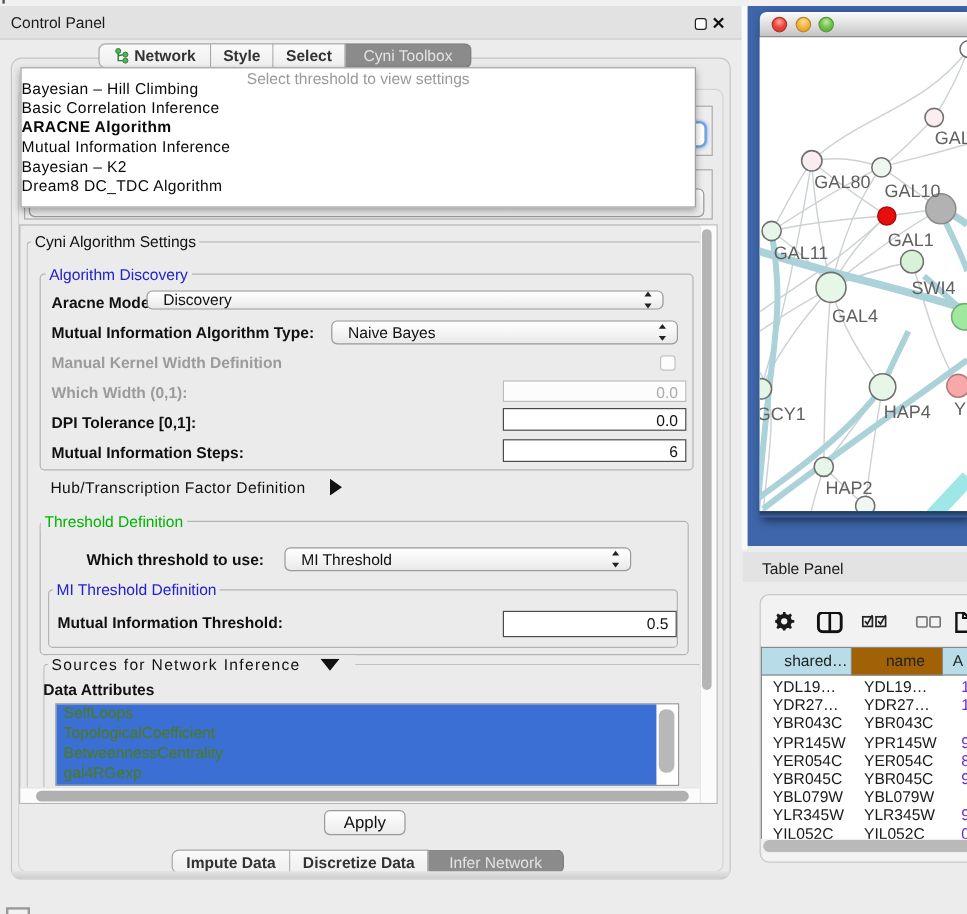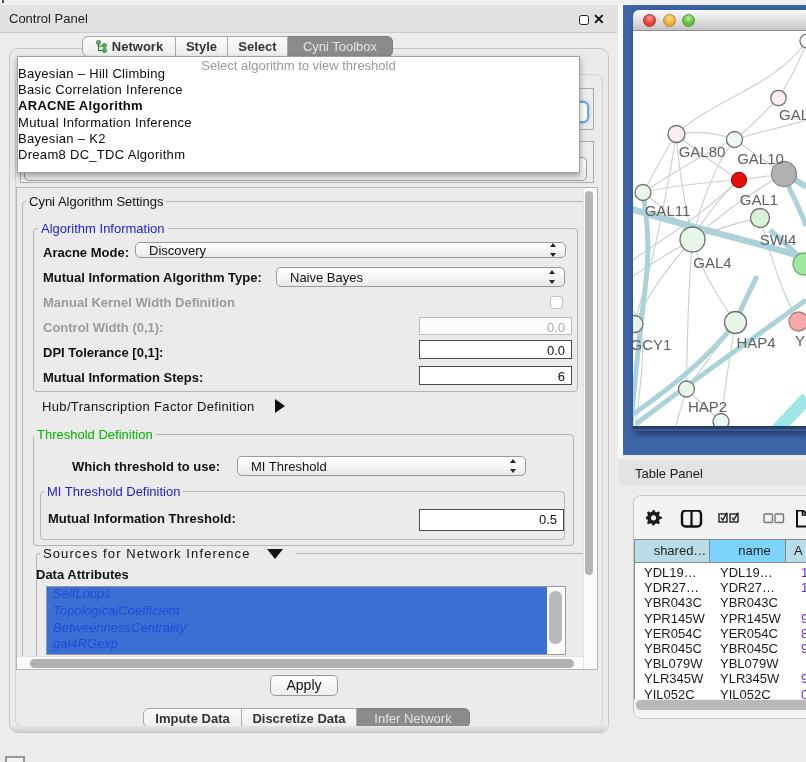--- a/index.html
+++ b/index.html
@@ -64,38 +64,38 @@
   <div class="dark" style="width:105px;font-weight:normal;">Cyni Toolbox</div>
 </div>
 
 <div class="abs" style="left:16px;top:187px;width:582px;height:483px;background:#ebebeb;border:1px solid #b5b5b5;box-sizing:border-box;overflow:hidden;">
 </div>
 
 <div class="gbox" style="left:22px;top:201px;width:563px;height:469px;border-bottom:none;border-radius:4px 4px 0 0;"></div>
 <div class="glab" style="left:26px;top:194px;color:#111;">Cyni Algorithm Settings</div>
 
 <div class="gbox" style="left:33px;top:228px;width:545px;height:164px;"></div>
-<div class="glab" style="left:38px;top:221px;color:#2222cc;">Algorithm Information</div>
+<div class="glab" style="left:38px;top:221px;color:#2222cc;">Algorithm Discovery</div>
 
 <div class="abs lbl bold" style="left:43px;top:245px;">Aracne Mode:</div>
-<div class="combo" style="left:135px;top:242px;width:431px;height:16px;">
+<div class="combo" style="left:122px;top:242px;width:431px;height:16px;">
     <span class="ct">Discovery</span>
     <span class="stepper"></span>
   </div>
 
 <div class="abs lbl bold" style="left:43px;top:270px;">Mutual Information Algorithm Type:</div>
 <div class="combo" style="left:276px;top:267px;width:289px;height:20px;">
     <span class="ct">Naive Bayes</span>
     <span class="stepper"></span>
   </div>
 
 <div class="abs lbl bold gray" style="left:43px;top:295px;">Manual Kernel Width Definition</div>
 <div class="abs" style="left:550px;top:296px;width:13px;height:13px;border:1px solid #c2c2c2;border-radius:3px;background:#fdfdfd;box-sizing:border-box;"></div>
 
-<div class="abs lbl bold gray" style="left:43px;top:320px;">Control Width (0,1):</div>
+<div class="abs lbl bold gray" style="left:43px;top:320px;">Which Width (0,1):</div>
 <div class="field" style="left:419px;top:317px;width:153px;height:18px;border:1px solid #bcbcbc;color:#a9a9a9;background:#fcfcfc;">0.0</div>
 
 <div class="abs lbl bold" style="left:43px;top:345px;">DPI Tolerance [0,1]:</div>
 <div class="field" style="left:419px;top:340px;width:153px;height:19px;border:1.5px solid #4a4a4a;color:#111;">0.0</div>
 
 <div class="abs lbl bold" style="left:43px;top:370px;">Mutual Information Steps:</div>
 <div class="field" style="left:419px;top:366px;width:153px;height:19px;border:1.5px solid #4a4a4a;color:#111;">6</div>
 
 <div class="abs lbl" style="left:42px;top:399px;letter-spacing:0.35px;">Hub/Transcription Factor Definition</div>
 <svg class="abs" style="left:274px;top:399px;" width="12" height="14">
@@ -118,42 +118,42 @@
 <div class="field" style="left:419px;top:509px;width:145px;height:22px;border:1.5px solid #4a4a4a;color:#111;">0.5</div>
 
 <div class="gbox" style="left:36px;top:553px;width:549px;height:117px;border-bottom:none;border-radius:4px 4px 0 0;"></div>
 <div class="glab" style="left:40px;top:546px;color:#111;width:250px;letter-spacing:1.1px;">Sources for Network Inference<svg style="position:absolute;right:12px;top:3px;" width="17" height="11">
       <polygon points="0,0 16,0 8,10" fill="#111"></polygon>
     </svg></div>
 <div class="abs lbl bold" style="left:36px;top:567px;">Data Attributes</div>
 
 <div class="abs" style="left:46px;top:586px;width:520px;height:69px;background:#fff;border:1px solid #999;box-sizing:border-box;"></div>
 <div class="abs" style="left:47px;top:587px;width:500px;height:67px;background:#3b6fd4;"></div>
-<div class="abs" style="left:53px;top:586px;font-size:13px;color:#1d4ed8;line-height:16.75px;font-style:italic;">SelfLoops<br>TopologicalCoefficient<br>BetweennessCentrality<br>gal4RGexp</div>
+<div class="abs" style="left:53px;top:586px;font-size:13px;color:#4d7c0f;line-height:16.75px;">SelfLoops<br>TopologicalCoefficient<br>BetweennessCentrality<br>gal4RGexp</div>
 <div class="abs" style="left:549px;top:591px;width:13px;height:53px;background:#b8b8b8;border-radius:6px;"></div>
 
 <div class="abs" style="left:583px;top:188px;width:14px;height:481px;background:#fbfbfb;border-left:1px solid #e2e2e2;box-sizing:border-box;"></div>
 <div class="abs" style="left:585px;top:191px;width:8px;height:384px;background:#b5b5b5;border-radius:4px;"></div>
 <div class="abs" style="left:17px;top:656px;width:566px;height:13px;background:#fbfbfb;border-top:1px solid #e2e2e2;box-sizing:border-box;"></div>
 <div class="abs" style="left:30px;top:659px;width:544px;height:9px;background:#b0b0b0;border-radius:4.5px;"></div>
 
 <div class="abs" style="left:270px;top:675px;width:68px;height:21px;background:linear-gradient(#ffffff,#ececec);border:1px solid #9a9a9a;border-radius:5px;box-sizing:border-box;text-align:center;font-size:14px;color:#111;line-height:19px;">Apply</div>
 
 <div class="seg" style="left:143px;top:708px;height:20px;justify-content:space-between;">
   <div style="width:99px;">Impute Data</div>
   <div style="width:115px;">Discretize Data</div>
   <div class="dark" style="width:113px;font-weight:normal;">Infer Network</div>
 </div>
 
 <div class="abs" style="left:10px;top:726px;width:598px;height:6px;background:linear-gradient(#e4e4e4,#cfcfcf);border-radius:0 0 9px 9px;"></div>
 
 <div class="abs" style="left:5px;top:756px;width:20px;height:16px;background:#f2f2f2;border:2px solid #999;box-sizing:border-box;"></div>
 
 <div class="abs" style="left:17px;top:56px;width:563px;height:117px;background:#fff;border:1px solid #a0a0a0;box-shadow:0 3px 6px rgba(0,0,0,0.35);box-sizing:border-box;"></div>
-<div class="abs" style="left:17px;top:58px;width:563px;text-align:center;font-size:13px;color:#9a9a9a;">Select algorithm to view threshold</div>
+<div class="abs" style="left:17px;top:58px;width:563px;text-align:center;font-size:13px;color:#9a9a9a;">Select threshold to view settings</div>
 <div class="abs" style="left:18px;top:66px;font-size:13px;color:#0a0a0a;line-height:16.2px;letter-spacing:0.3px;">Bayesian – Hill Climbing<br>Basic Correlation Inference<br><b>ARACNE Algorithm</b><br>Mutual Information Inference<br>Bayesian – K2<br>Dream8 DC_TDC Algorithm</div>
 
 <div class="abs" style="left:618px;top:5px;width:5px;height:453px;background:#fafafa;"></div>
 <div class="abs" style="left:623px;top:5px;width:183px;height:450px;background:#3e66a9;"></div>
 <div class="abs" style="left:633px;top:10px;width:173px;height:421px;box-shadow:2px 3px 7px rgba(0,0,20,0.5);border-radius:6px 0 0 0;"></div>
 <div class="abs" style="left:633px;top:10px;width:173px;height:21px;background:linear-gradient(#fbfbfb,#d6d6d6 70%,#c3c3c3);border-bottom:1px solid #8e8e8e;border-radius:6px 0 0 0;box-sizing:border-box;"></div>
 <div class="abs" style="left:643px;top:14px;width:13px;height:13px;border-radius:50%;background:radial-gradient(circle at 50% 30%, #fba9a0 0%, #ee453a 50%, #cf3328 100%);border:1px solid #a8352c;box-sizing:border-box;"></div>
 <div class="abs" style="left:663px;top:14px;width:13px;height:13px;border-radius:50%;background:radial-gradient(circle at 50% 30%, #ffe093 0%, #f7b33c 50%, #db9422 100%);border:1px solid #b8862a;box-sizing:border-box;"></div>
 <div class="abs" style="left:682px;top:14px;width:13px;height:13px;border-radius:50%;background:radial-gradient(circle at 50% 30%, #c0ec9f 0%, #70c24e 50%, #55a637 100%);border:1px solid #549b3b;box-sizing:border-box;"></div>
 <div class="abs" style="left:633px;top:31px;width:173px;height:395px;background:#fff;overflow:hidden;" id="netcv">
@@ -255,20 +255,20 @@
   <g stroke="#777" stroke-width="1.4" fill="none">
     <rect x="118" y="4" width="8.5" height="8.5" rx="1"></rect>
     <rect x="129" y="4" width="8.5" height="8.5" rx="1"></rect>
   </g>
   <path d="M151 0.5 h6 l4 4 v12 h-10 z" fill="none" stroke="#111" stroke-width="2"></path>
   <path d="M156.5 0.5 v4.5 h4.5" fill="none" stroke="#111" stroke-width="1.6"></path>
 </svg>
 
 <div class="abs" style="left:634px;top:539px;width:172px;height:173px;background:#fff;border-top:1px solid #888;border-left:1px solid #888;box-sizing:border-box;overflow:hidden;">
   <div style="position:absolute;left:0;top:0;width:75px;height:23px;background:#b8dde8;border-right:1px solid #888;border-bottom:1px solid #888;box-sizing:border-box;text-align:center;font-size:13px;color:#222;line-height:22px;padding-left:16px;">shared…</div>
-  <div style="position:absolute;left:75px;top:0;width:76px;height:23px;background:#7dd3fc;border-right:1px solid #888;border-bottom:1px solid #888;box-sizing:border-box;text-align:center;font-size:13px;color:#222;line-height:22px;padding-left:14px;">name</div>
+  <div style="position:absolute;left:75px;top:0;width:76px;height:23px;background:#a16207;border-right:1px solid #888;border-bottom:1px solid #888;box-sizing:border-box;text-align:center;font-size:13px;color:#222;line-height:22px;padding-left:14px;">name</div>
   <div style="position:absolute;left:151px;top:0;width:21px;height:23px;background:#b8dde8;border-bottom:1px solid #888;box-sizing:border-box;font-size:13px;color:#222;line-height:22px;padding-left:8px;">A</div>
   <div style="position:absolute;left:9px;top:25px;font-size:13px;color:#1a1a1a;line-height:15.2px;">YDL19…<br>YDR27…<br>YBR043C<br>YPR145W<br>YER054C<br>YBR045C<br>YBL079W<br>YLR345W<br>YIL052C</div>
   <div style="position:absolute;left:85px;top:25px;font-size:13px;color:#1a1a1a;line-height:15.2px;">YDL19…<br>YDR27…<br>YBR043C<br>YPR145W<br>YER054C<br>YBR045C<br>YBL079W<br>YLR345W<br>YIL052C</div>
   <div style="position:absolute;left:166px;top:25px;font-size:13px;color:#6d28d9;line-height:15.2px;">13<br>12<br><br>9.<br>8.<br>9.<br><br>9.<br>0.</div>
 </div>
 <div class="abs" style="left:634px;top:699px;width:172px;height:13px;background:#f0f0f0;"></div>
 <div class="abs" style="left:636px;top:700px;width:170px;height:9.5px;background:#b9b9b9;border-radius:5px 0 0 5px;"></div>
 
 </body></html>

